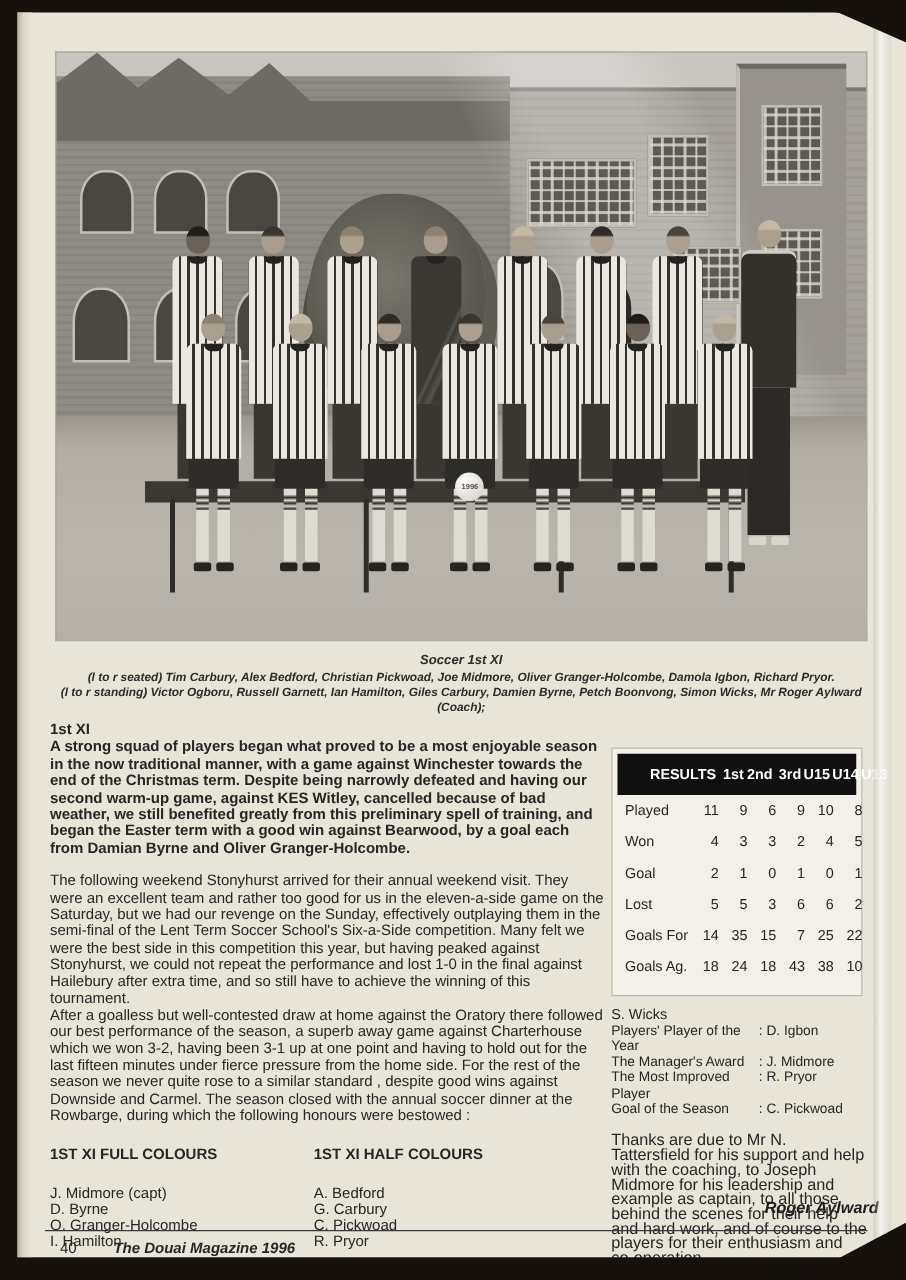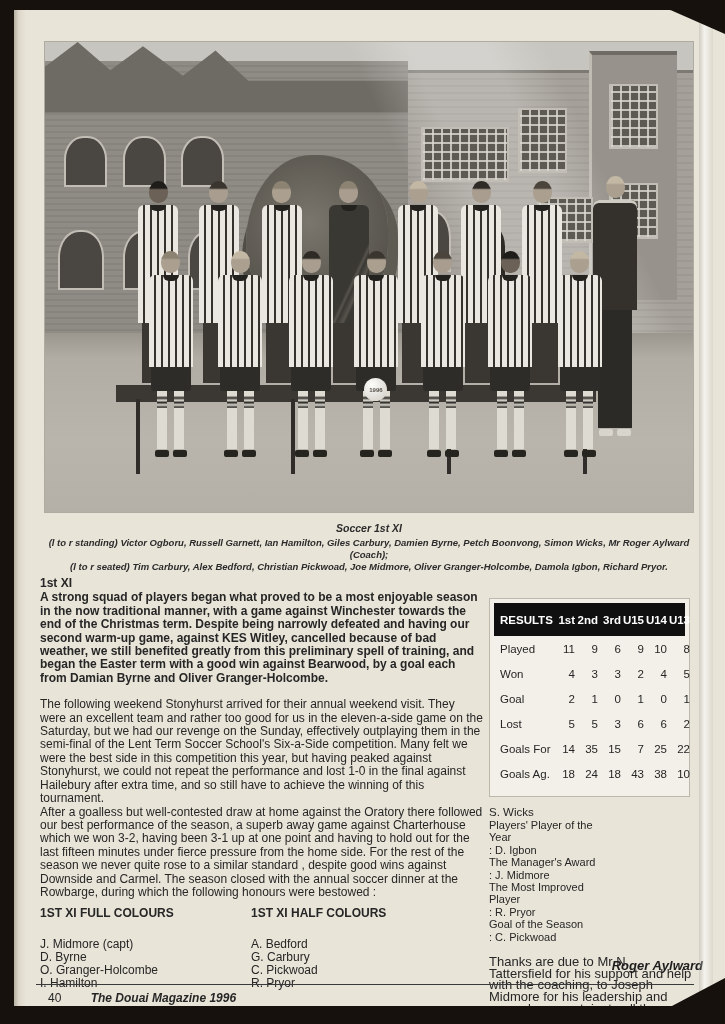--- a/index.html
+++ b/index.html
@@ -112,43 +112,43 @@
   .caption{position:absolute;left:31px;top:512px;width:648px;text-align:center;color:#2b2b2b;}
   .caption .cap-title{font-size:10.5px;font-weight:bold;font-style:italic;margin-bottom:3px;}
   .caption .cap-line{font-size:9.5px;font-weight:bold;font-style:italic;line-height:12px;}
 
   
   .left-col{position:absolute;left:26px;top:567px;width:443px;font-size:12px;line-height:13.4px;}
   .left-col .heading{margin:0 0 1px 0;font-weight:bold;}
   .left-col p{margin:0;}
   .left-col p.sp{margin-bottom:13px;}
   .left-col p.lead{font-weight:bold;}
-  .colours{position:relative;margin-top:8px;height:80px;}
+  .colours{position:relative;margin-top:18px;height:80px;}
   .colours .ccol{position:absolute;top:0;width:210px;}
   .colours .ccol.c2{left:211px;}
   .colours h4{margin:0 0 17px 0;font-size:12px;font-weight:bold;}
   .colours .name{line-height:13.2px;}
 
   
   .right-col{position:absolute;left:475px;top:588px;width:204px;}
   .results-panel{
     width:201px;background:#f3f0e9;border:1px solid #bcb8ac;
     padding:4px 0 10px 0;box-sizing:border-box;
   }
   .t-head{
     display:flex;align-items:center;height:33px;margin:0 4px;
-    background:#101010;color:#ffffff;font-weight:bold;font-size:11.5px;
+    background:#101010;color:#ffffff;font-weight:bold;font-size:11.5px;padding-left:20px;
   }
   .t-row{display:flex;align-items:center;height:25px;margin:0 4px;font-size:11.5px;}
   .t-row:first-of-type{margin-top:6px;}
   .t-label{width:52px;padding-left:6px;flex:none;}
   .t-val{width:23px;flex:none;text-align:right;}
   .wicks{margin-top:9px;font-size:11.5px;}
   .awards{margin-top:1px;}
-  .award-row{display:flex;font-size:11px;line-height:12.4px;flex-direction:column;}
+  .award-row{display:flex;font-size:11px;line-height:12.4px;}
   .award-label{width:118px;flex:none;}
   .thanks{margin:13px 0 0 0;font-size:13px;line-height:11.7px;width:205px;}
   .signature{
     position:absolute;right:22px;top:948px;
     font-size:13px;font-weight:bold;font-style:italic;color:#1d1d1d;
   }
 
   
   .footer-rule{position:absolute;left:22px;top:974px;width:658px;height:1px;background:#3a3a3a;}
   .footer{position:absolute;left:34px;top:981px;font-size:12px;}
@@ -354,22 +354,22 @@
           </div>
         </div>
       </div>
     <div class="ph-ball">
         <span>1996</span>
       </div>
   </div>
 
   <div class="caption">
     <div class="cap-title">Soccer 1st XI</div>
+    <div class="cap-line">(l to r seated) Tim Carbury, Alex Bedford, Christian Pickwoad, Joe Midmore, Oliver Granger-Holcombe, Damola Igbon, Richard Pryor.</div>
     <div class="cap-line">(l to r standing) Victor Ogboru, Russell Garnett, Ian Hamilton, Giles Carbury, Damien Byrne, Petch Boonvong, Simon Wicks, Mr Roger Aylward (Coach);</div>
-    <div class="cap-line">(l to r seated) Tim Carbury, Alex Bedford, Christian Pickwoad, Joe Midmore, Oliver Granger-Holcombe, Damola Igbon, Richard Pryor.</div>
   </div>
 
   <div class="left-col">
     <div class="heading">1st XI</div>
     <p class="lead sp">A strong squad of players began what proved to be a most enjoyable season in the now traditional manner, with a game against Winchester towards the end of the Christmas term.  Despite being narrowly defeated and having our second warm-up game, against KES Witley, cancelled because of bad weather, we still benefited greatly from this preliminary spell of training, and began the Easter term with a good win against Bearwood, by a goal each from Damian Byrne and Oliver Granger-Holcombe.</p>
     <p>The following weekend Stonyhurst arrived for their annual weekend visit.  They were an excellent team and rather too good for us in the eleven-a-side game on the Saturday, but we had our revenge on the Sunday, effectively outplaying them in the semi-final of the Lent Term Soccer School's Six-a-Side competition.  Many felt we were the best side in this competition this year, but having peaked against Stonyhurst, we could not repeat the performance and lost 1-0 in the final against Hailebury after extra time, and so still have to achieve the winning of this tournament.</p>
     <p>After a goalless but well-contested draw at home against the Oratory there followed our best performance of the season, a superb away game against Charterhouse which we won 3-2, having been 3-1 up at one point and having to hold out for the last fifteen minutes under fierce pressure from the home side.  For the rest of the season we never quite rose to a similar standard , despite good wins against Downside and Carmel.  The season closed with the annual soccer dinner at the Rowbarge, during which the following honours were bestowed :</p>
     <div class="colours">
       <div class="ccol">
         <h4>1ST XI FULL COLOURS</h4>

